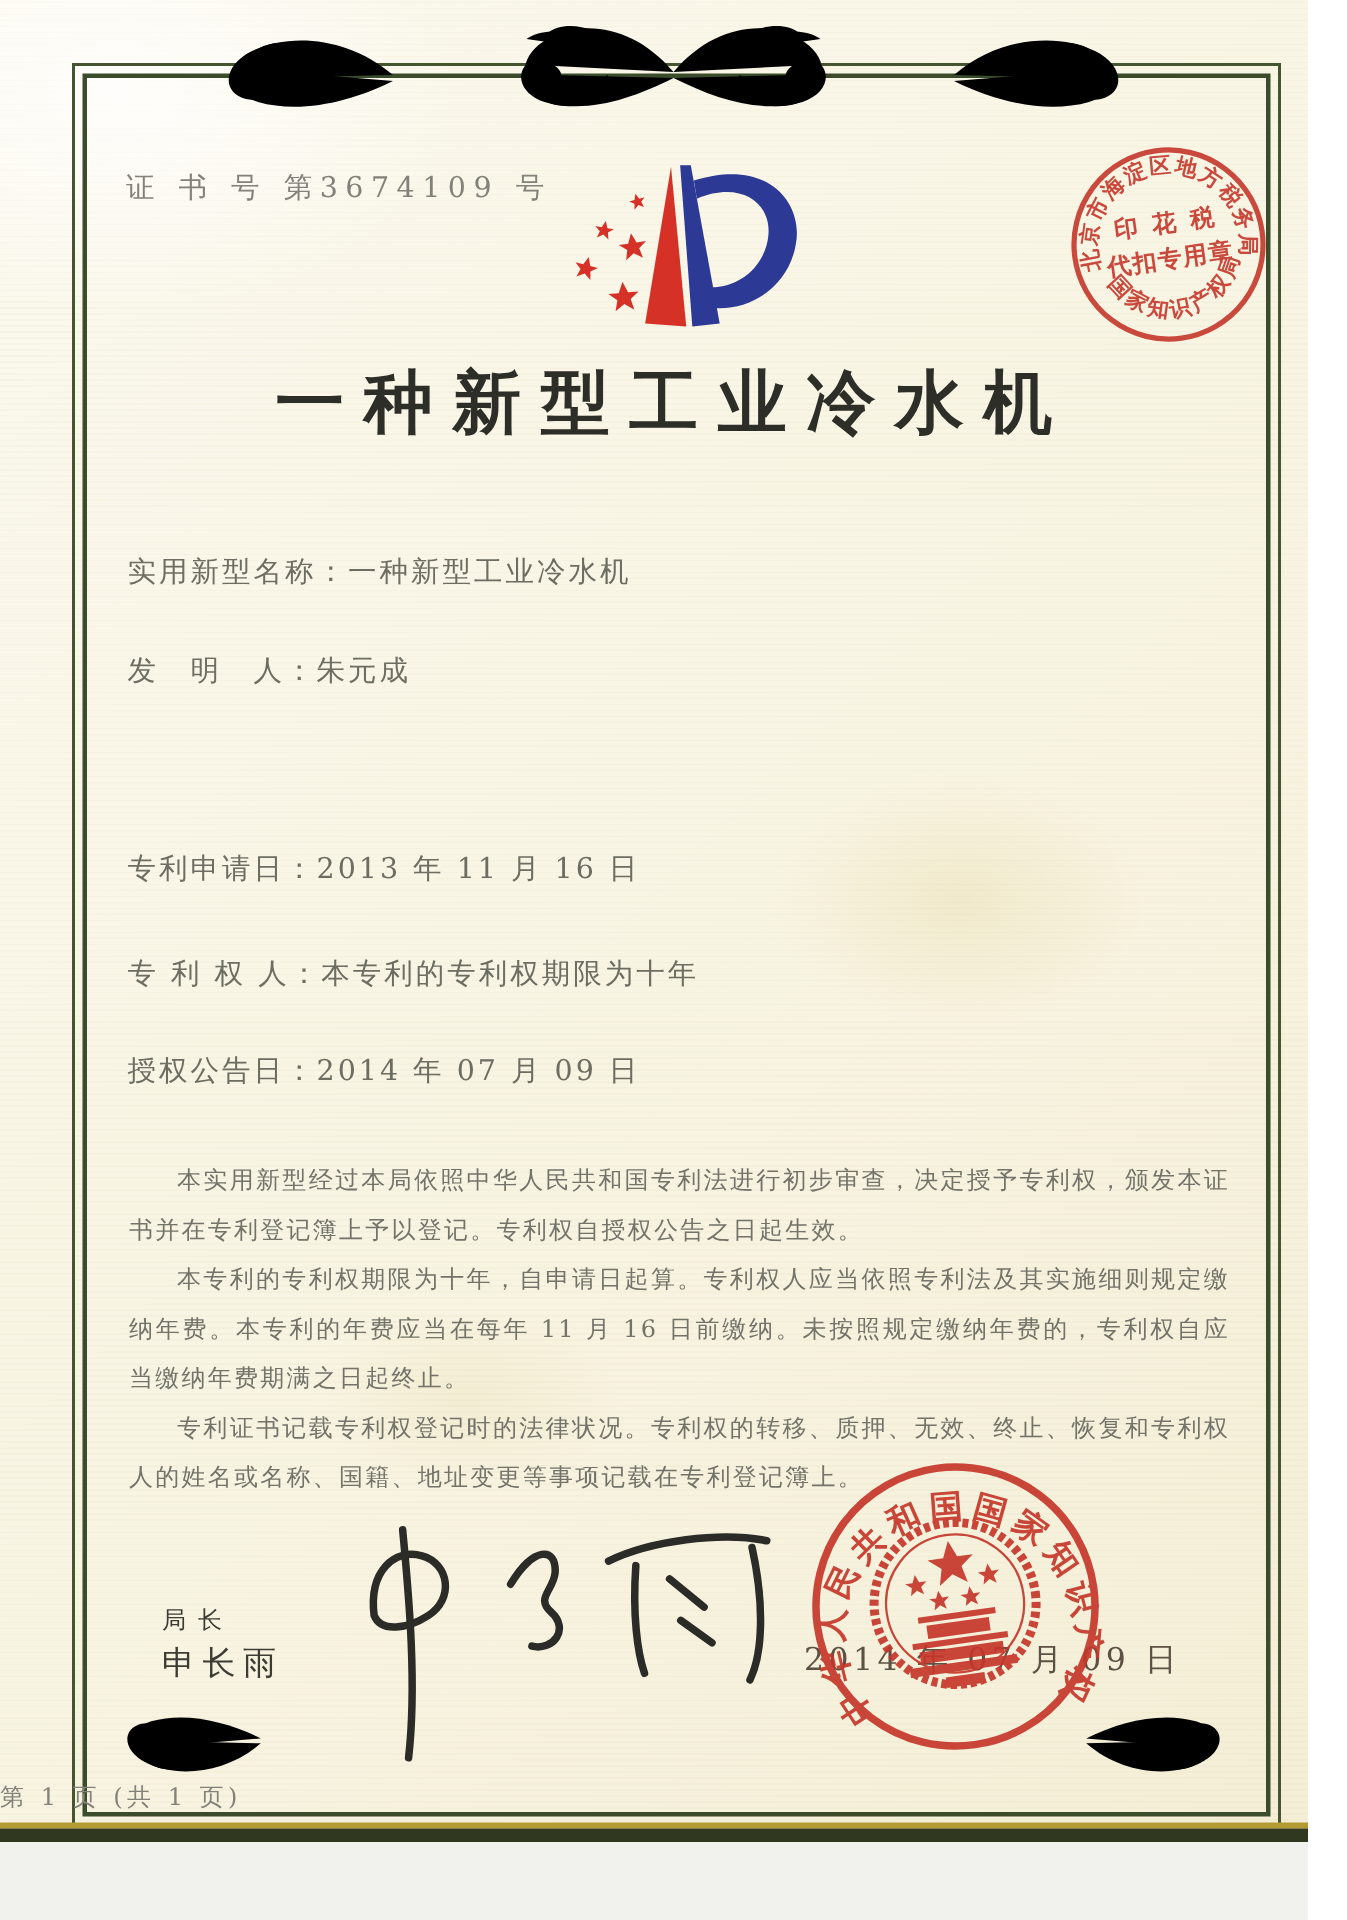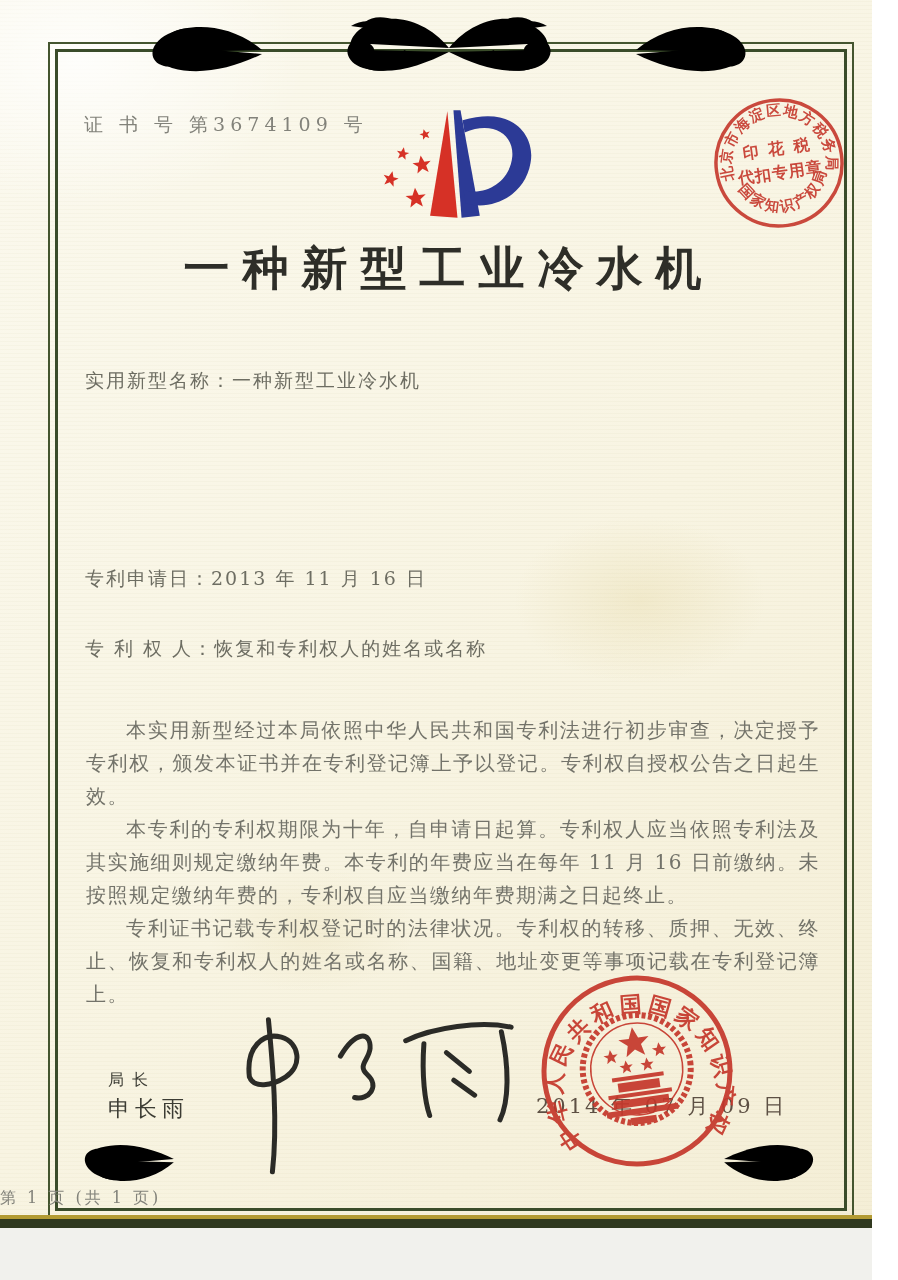--- a/index.html
+++ b/index.html
@@ -29,21 +29,21 @@
   .cert-no{
     position:absolute;left:84px;top:112px;font-size:19px;letter-spacing:5px;
     color:#82827a;
   }
   .title{
     position:absolute;left:0;top:238px;width:898px;text-align:center;
     font-size:46px;font-weight:600;letter-spacing:13px;color:#2e2e28;
   }
   .field-row{position:absolute;left:85px;font-size:19px;color:#6d6d62;letter-spacing:2px;white-space:nowrap;}
   .field-row .val{color:#6d6d62;}
-  .paras{position:absolute;left:86px;top:714px;width:734px;font-size:20px;line-height:33px;
+  .paras{position:absolute;left:86px;top:770px;width:734px;font-size:16px;line-height:33px;
     color:#73736a;text-align:justify;letter-spacing:1.5px;}
   .paras p{margin:0;text-indent:2em;}
   .signer-title{position:absolute;left:108px;top:1070px;font-size:16px;letter-spacing:8px;color:#3c3c34;}
   .signer-name{position:absolute;left:108px;top:1094px;font-size:22px;letter-spacing:5px;color:#3c3c34;}
   .signature{position:absolute;left:222px;top:1000px;transform:rotate(-3deg);}
   .signature path{stroke:#2b2b27;stroke-width:5;fill:none;stroke-linecap:round;stroke-linejoin:round;}
   .issue-date{
     position:absolute;left:536px;top:1092px;font-size:21px;letter-spacing:3px;
     color:#5d5044;white-space:nowrap;z-index:2;
   }
@@ -116,25 +116,31 @@
       <polygon points="89,15 99,120 72,118" fill="#d63126"></polygon>
       <polygon points="95,14 102,14 121,118 103,120" fill="#2c3a96"></polygon>
       <path d="M104,24 C156,8 176,42 171,66 C166,96 136,114 107,106 L105,93 C130,99 151,82 153,60 C155,38 134,24 106,36 Z" fill="#2c3a96"></path>
     </svg>
 
     <div class="title">一种新型工业冷水机</div>
 
     <div class="field-row" style="top:368px">
       <span>实用新型名称：</span><span class="val">一种新型工业冷水机</span>
     </div>
+    <div class="field-row" style="top:434px">
+      <span>发　明　人：</span><span class="val">朱元成</span>
+    </div>
     <div class="field-row" style="top:566px">
       <span>专利申请日：</span><span class="val">2013 年 11 月 16 日</span>
     </div>
     <div class="field-row" style="top:636px">
-      <span>专 利 权 人：</span><span class="val">恢复和专利权人的姓名或名称</span>
+      <span>专 利 权 人：</span><span class="val">本专利的专利权期限为十年</span>
+    </div>
+    <div class="field-row" style="top:701px">
+      <span>授权公告日：</span><span class="val">2014 年 07 月 09 日</span>
     </div>
 
     <div class="paras">
       <p>本实用新型经过本局依照中华人民共和国专利法进行初步审查，决定授予专利权，颁发本证书并在专利登记簿上予以登记。专利权自授权公告之日起生效。</p>
       <p>本专利的专利权期限为十年，自申请日起算。专利权人应当依照专利法及其实施细则规定缴纳年费。本专利的年费应当在每年 11 月 16 日前缴纳。未按照规定缴纳年费的，专利权自应当缴纳年费期满之日起终止。</p>
       <p>专利证书记载专利权登记时的法律状况。专利权的转移、质押、无效、终止、恢复和专利权人的姓名或名称、国籍、地址变更等事项记载在专利登记簿上。</p>
     </div>
 
     <div class="signer-title">局长</div>
     <div class="signer-name">申长雨</div>

